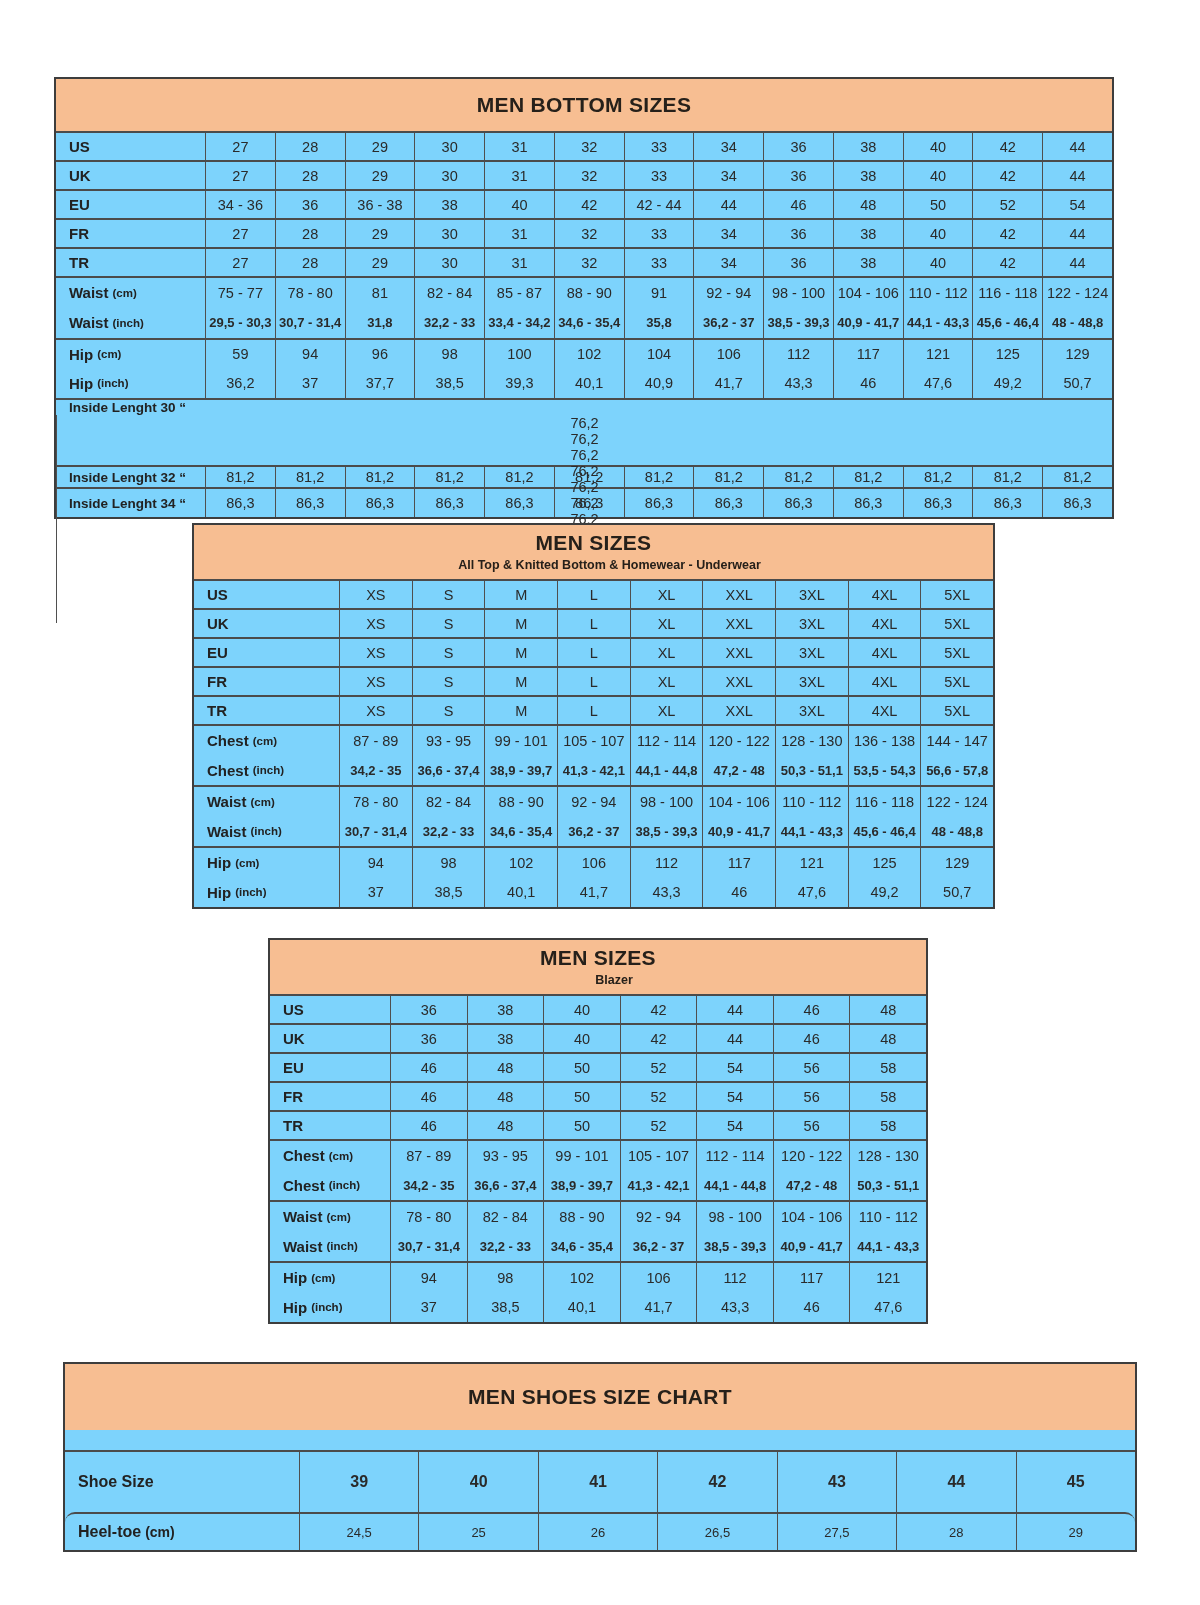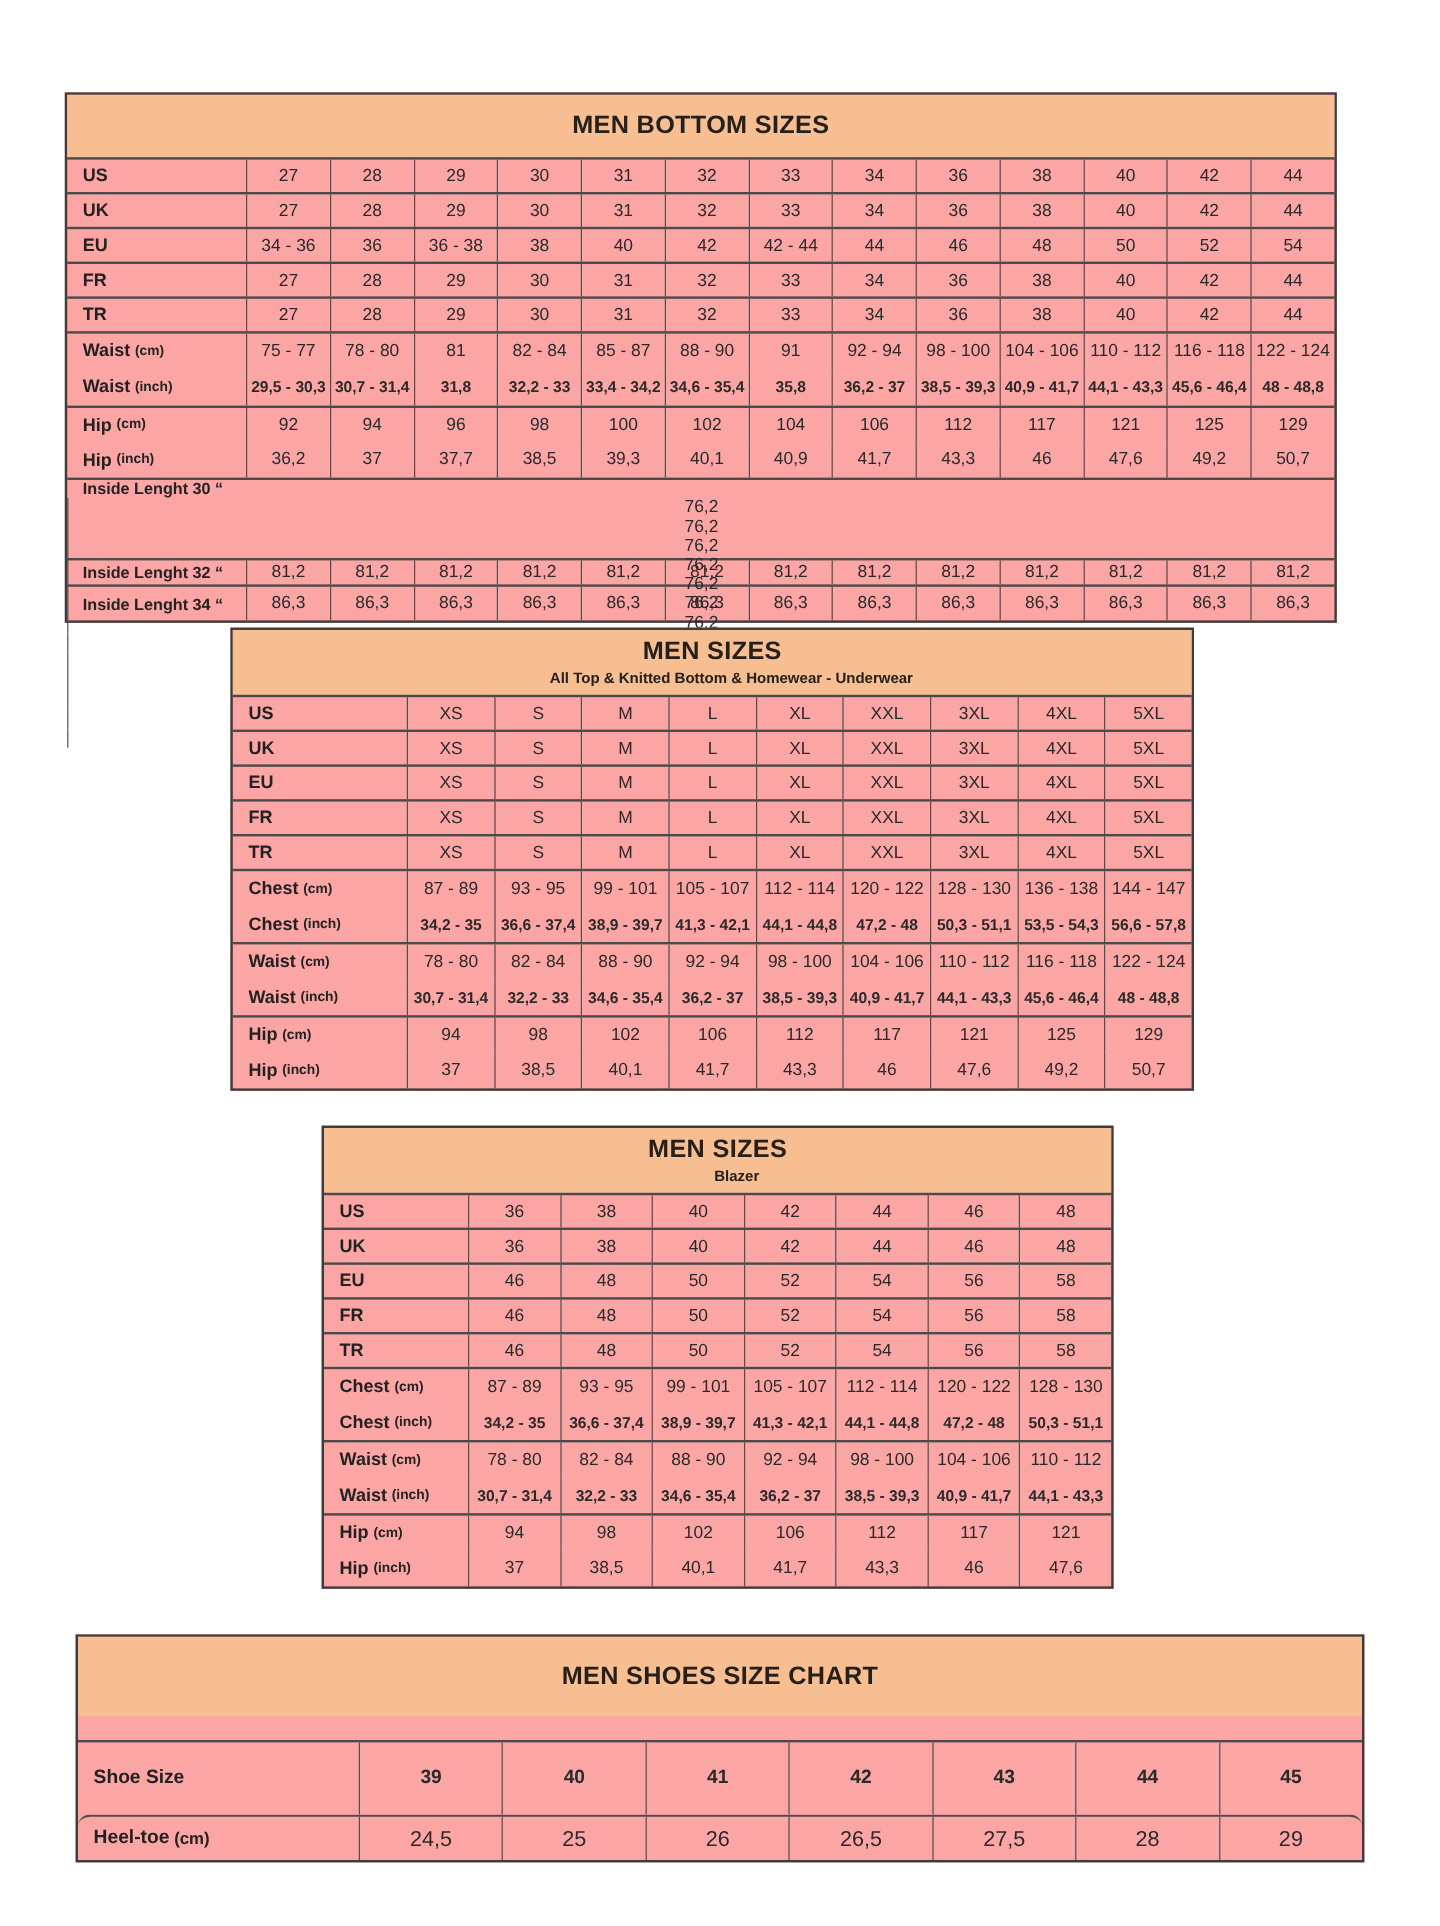--- a/index.html
+++ b/index.html
@@ -3,21 +3,21 @@
 <meta charset="utf-8">
 <style>
   html, body { margin:0; padding:0; }
   body {
     width:1200px; height:1605px; position:relative;
     background:#ffffff;
     font-family:"Liberation Sans", sans-serif;
   }
   .size-table {
     position:absolute; box-sizing:border-box;
-    border:2.5px solid #3d3d3d; background:#fca5a5;
+    border:2.5px solid #3d3d3d; background:#7dd3fc;
   }
   .t-header {
     box-sizing:border-box; display:flex; flex-direction:column;
     align-items:center; justify-content:center; text-align:center;
   }
   .t-title {
     font-weight:700; font-size:21px; color:#26201a;
     letter-spacing:0.3px; line-height:1.05;
   }
   .t-subtitle {
@@ -35,21 +35,21 @@
   .l-lg { font-size:16px; }
   .l-lg .unit { font-size:14px; }
   .value-cell {
     box-sizing:border-box; flex:1 1 0; display:flex; align-items:center;
     justify-content:center; border-left:1.5px solid #4f4f4f;
     color:#2a2a2a; text-align:center; white-space:nowrap;
   }
   .v-lg  { font-size:14.5px; }
   .v-sm  { font-size:13px;font-weight:bold; }
   .v-bold { font-size:16px; font-weight:700; }
-  .v-lg2 { font-size:18px; }
+  .v-lg2 { font-size:13px; }
 </style>
 </head>
 <body>
 
 <div id="tables-root">
     <div class="size-table" style="left: 54px; top: 77px; width: 1060px;">
       <div class="t-header" style="height: 52px; background: rgb(247, 190, 146);">
         <div class="t-title">MEN BOTTOM SIZES</div>
       </div>
       <div class="t-row sep-line" style="height: 29px;">
@@ -178,21 +178,21 @@
         <div class="value-cell v-sm">40,9 - 41,7</div>
         <div class="value-cell v-sm">44,1 - 43,3</div>
         <div class="value-cell v-sm">45,6 - 46,4</div>
         <div class="value-cell v-sm">48 - 48,8</div>
       </div>
       <div class="t-row sep-line" style="height: 30px;">
         <div class="label-cell" style="width: 149px;">
           <span>Hip</span>
           <span class="unit">(cm)</span>
         </div>
-        <div class="value-cell v-lg">92</div>
+        <div class="value-cell v-lg">59</div>
         <div class="value-cell v-lg">94</div>
         <div class="value-cell v-lg">96</div>
         <div class="value-cell v-lg">98</div>
         <div class="value-cell v-lg">100</div>
         <div class="value-cell v-lg">102</div>
         <div class="value-cell v-lg">104</div>
         <div class="value-cell v-lg">106</div>
         <div class="value-cell v-lg">112</div>
         <div class="value-cell v-lg">117</div>
         <div class="value-cell v-lg">121</div>

